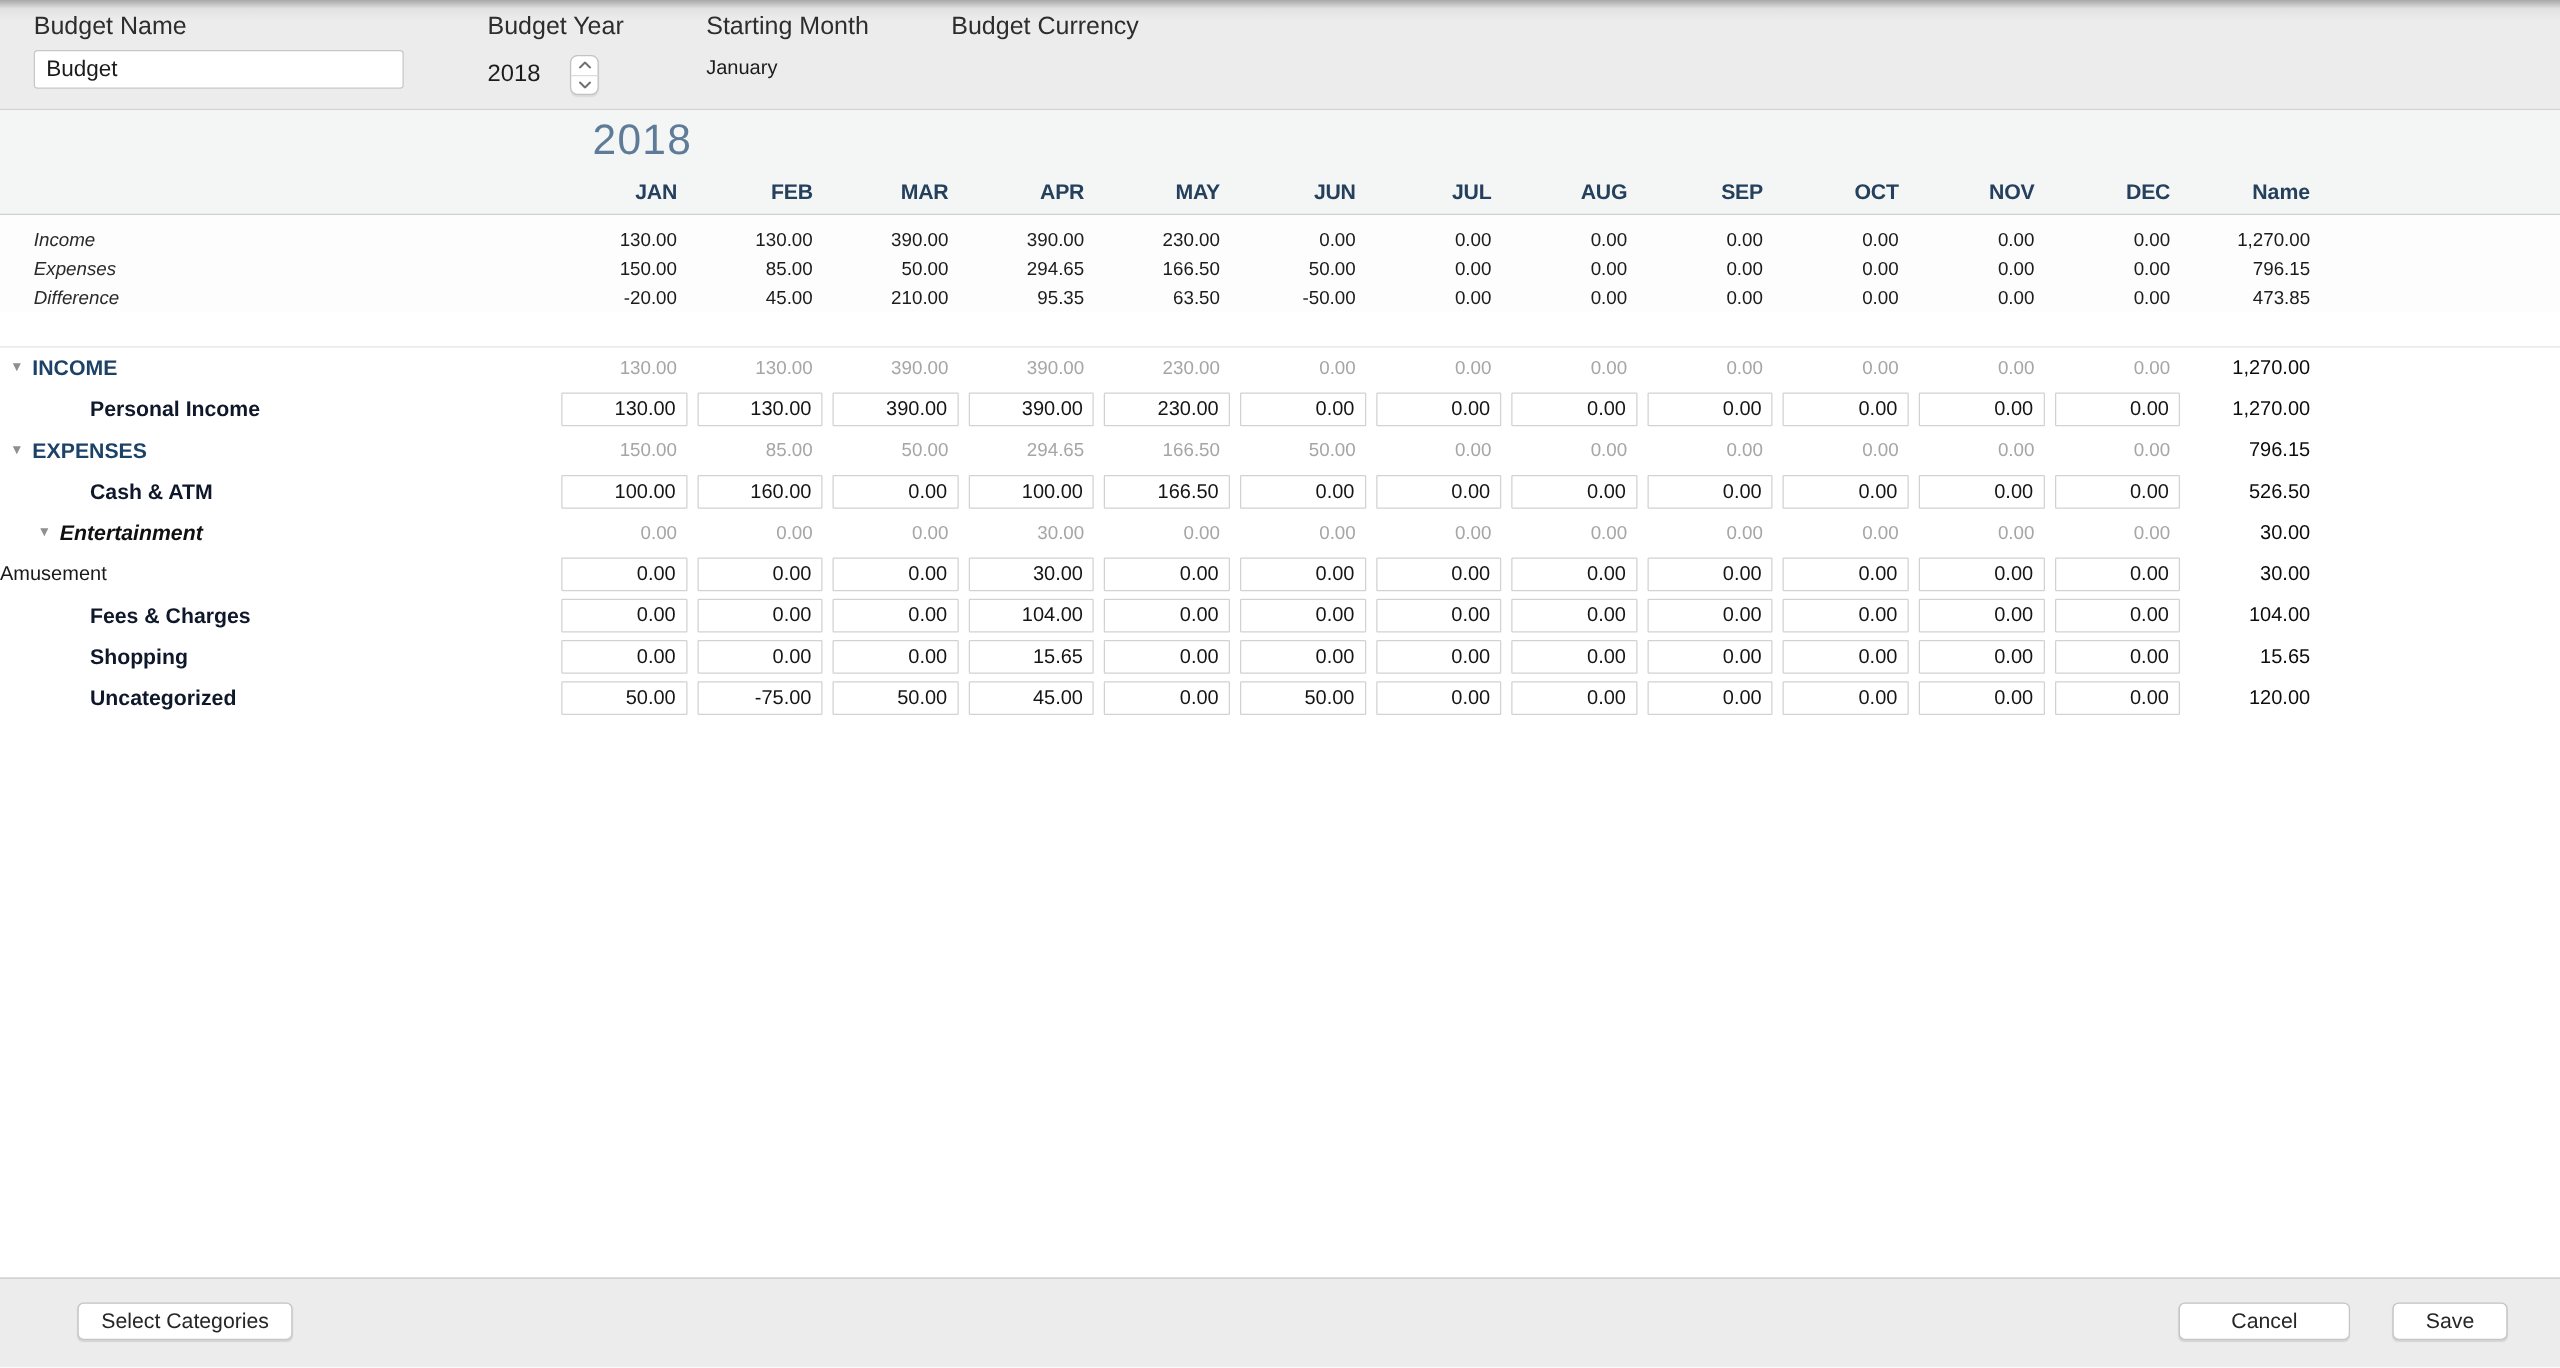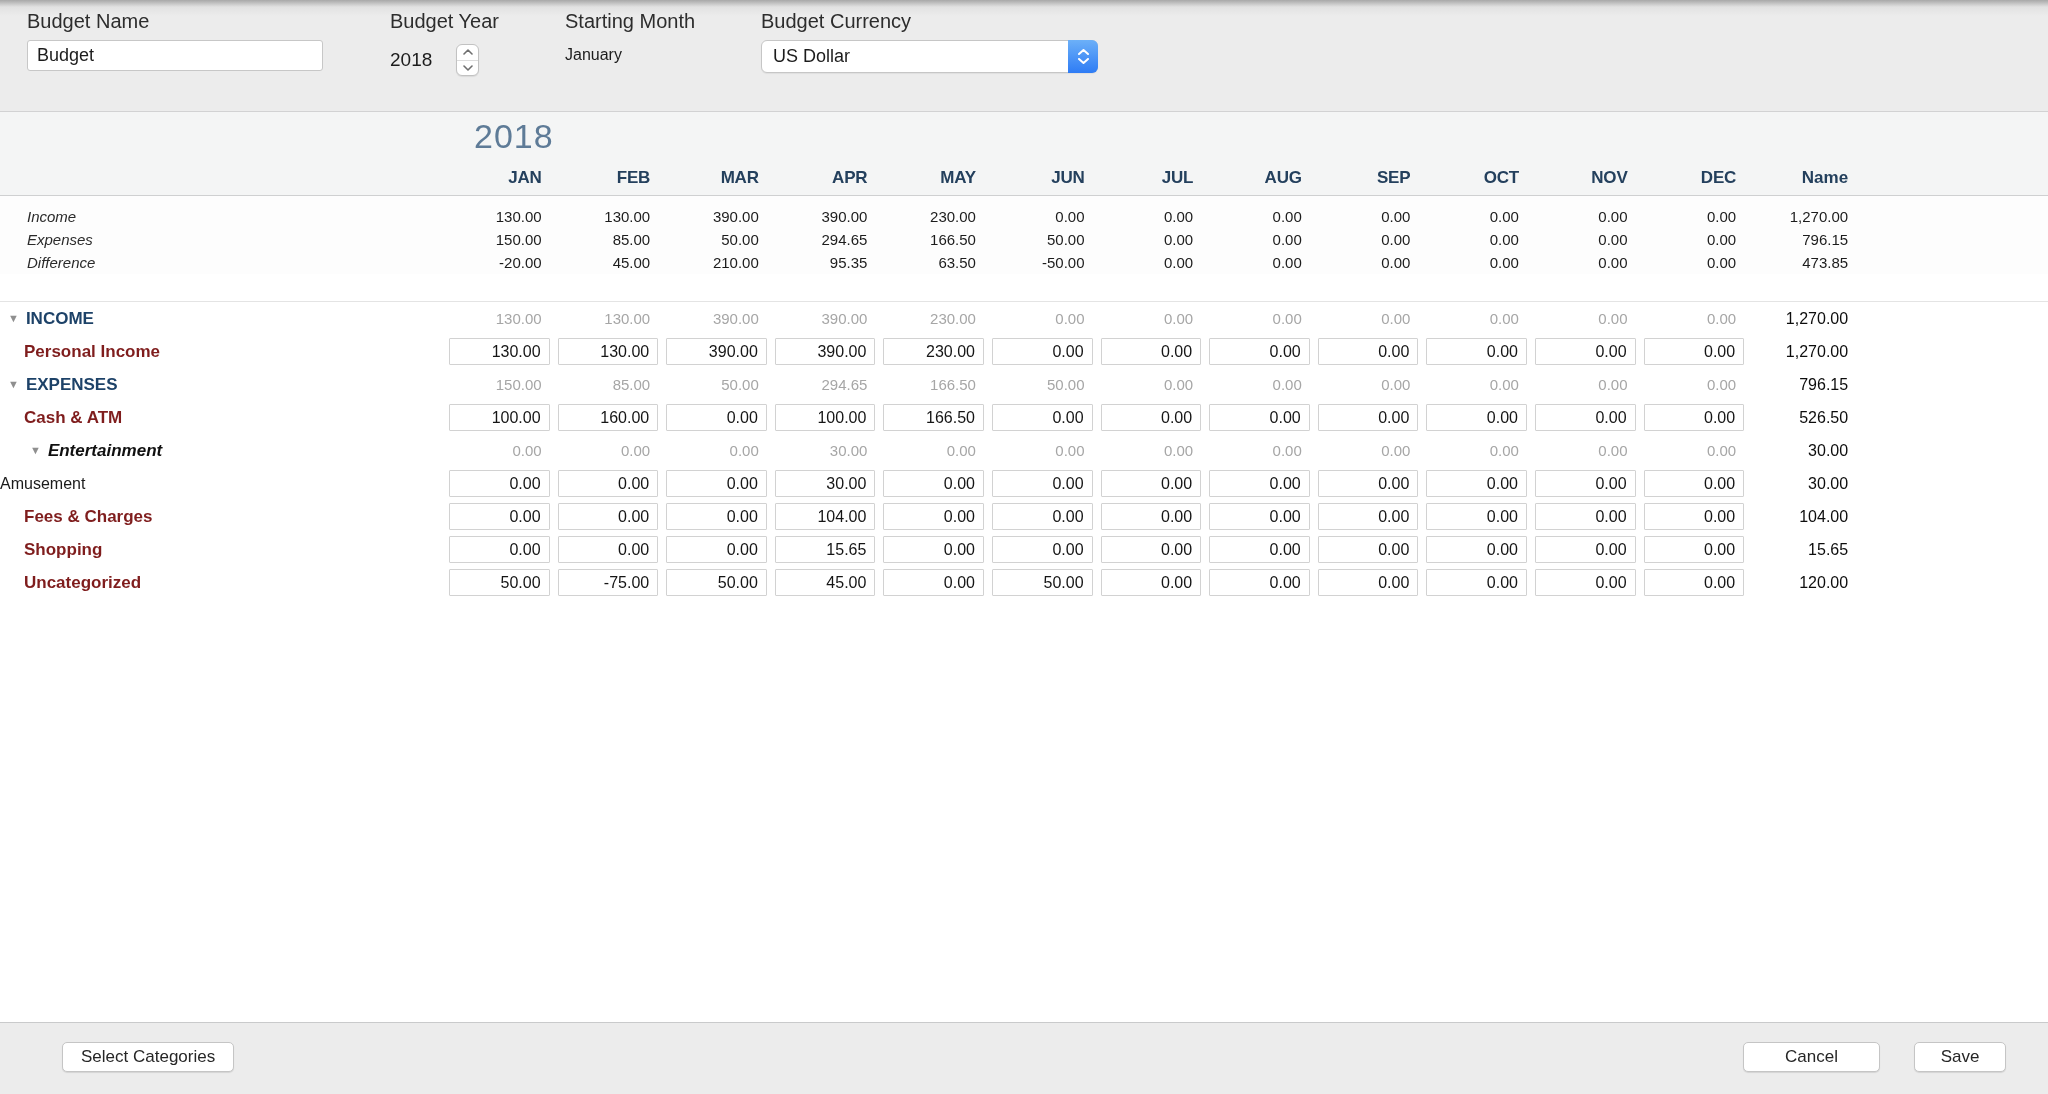--- a/index.html
+++ b/index.html
@@ -7,21 +7,21 @@
   body {
     font-family: "Liberation Sans", "DejaVu Sans", sans-serif;
     background: #ffffff;
     position: relative;
     color: #1c1c1c;
   }
 
   
   .toolbar {
     position: relative;
-    height: 112px;
+    height: 88px;
     background: linear-gradient(180deg, #a8a8a8 0px, #e2e2e2 7px, #ececec 16px, #ececec 100%);
     border-bottom: 1px solid #d2d2d3;
   }
   .field { position: absolute; top: 10px; }
   .field label { display: block; font-size: 20px; color: #2d2d2d; }
   .field-name { left: 27px; }
   .text-input {
     margin-top: 7px; width: 296px; height: 31px;
     border: 1px solid #c7c7c7; border-radius: 3px;
     background: #fff; font-family: inherit; font-size: 18px; color: #1c1c1c;
@@ -87,21 +87,21 @@
   .summary-row { height: 23px; }
   .summary-label { padding-left: 27px; font-size: 15px; font-style: italic; color: #2a2a2a; }
   .summary-val { text-align: right; padding-right: 12px; font-size: 15px; color: #1c1c1c; }
   .summary-total { font-size: 15px; }
 
   
   .rows { margin-top: 27px; border-top: 1px solid #e4e4e4; }
   .cat-row { height: 33px; }
   .cat-label { display: flex; align-items: center; font-size: 17px; font-weight: bold; }
   .cat-label.group    { padding-left: 8px;  color: var(--group-navy); }
-  .cat-label.child    { padding-left: 24px; color: #7f1d1d; }
+  .cat-label.child    { padding-left: 72px; color: #0f172a; }
   .cat-label.subgroup { padding-left: 30px; color: #101010; font-style: italic; }
   .cat-label.subchild { color: #1a1a1a; font-weight: 400; font-size: 16px; }
   .tri { color: #8f8f8f; font-size: 11px; margin-right: 7px; font-style: normal; transform: translateY(-1px); }
   .val-gray { text-align: right; padding-right: 12px; font-size: 15px; color: #a6a6a6; }
   .cell { height: 27px; }
   .val-box {
     margin: 0 4px; height: 27px; line-height: 25px;
     background: #fff; border: 1px solid #d2d2d2; border-radius: 1px;
     text-align: right; padding-right: 8px;
     font-size: 16px; color: #151515;
@@ -158,31 +158,20 @@
       </div>
     </div>
 
     <div class="field field-month">
       <label>Starting Month</label>
       <span class="month-value">January</span>
     </div>
 
     <div class="field field-currency">
       <label>Budget Currency</label>
-      <div class="select">
-        <span>US Dollar</span>
-        <span class="select-cap">
-          <svg width="11" height="6" viewBox="0 0 11 6">
-              <polyline points="1,5 5.5,1 10,5" stroke="#ffffff" stroke-width="2" fill="none" stroke-linecap="round" stroke-linejoin="round"></polyline>
-            </svg>
-          <svg width="11" height="6" viewBox="0 0 11 6">
-              <polyline points="1,1 5.5,5 10,1" stroke="#ffffff" stroke-width="2" fill="none" stroke-linecap="round" stroke-linejoin="round"></polyline>
-            </svg>
-        </span>
-      </div>
     </div>
   </div>
 
   <div class="table-head">
     <div class="year-label">2018</div>
     <div class="grid months-row" id="months-row">
         <div class="label-cell"></div>
         <div class="month-cell">JAN</div>
         <div class="month-cell">FEB</div>
         <div class="month-cell">MAR</div>

